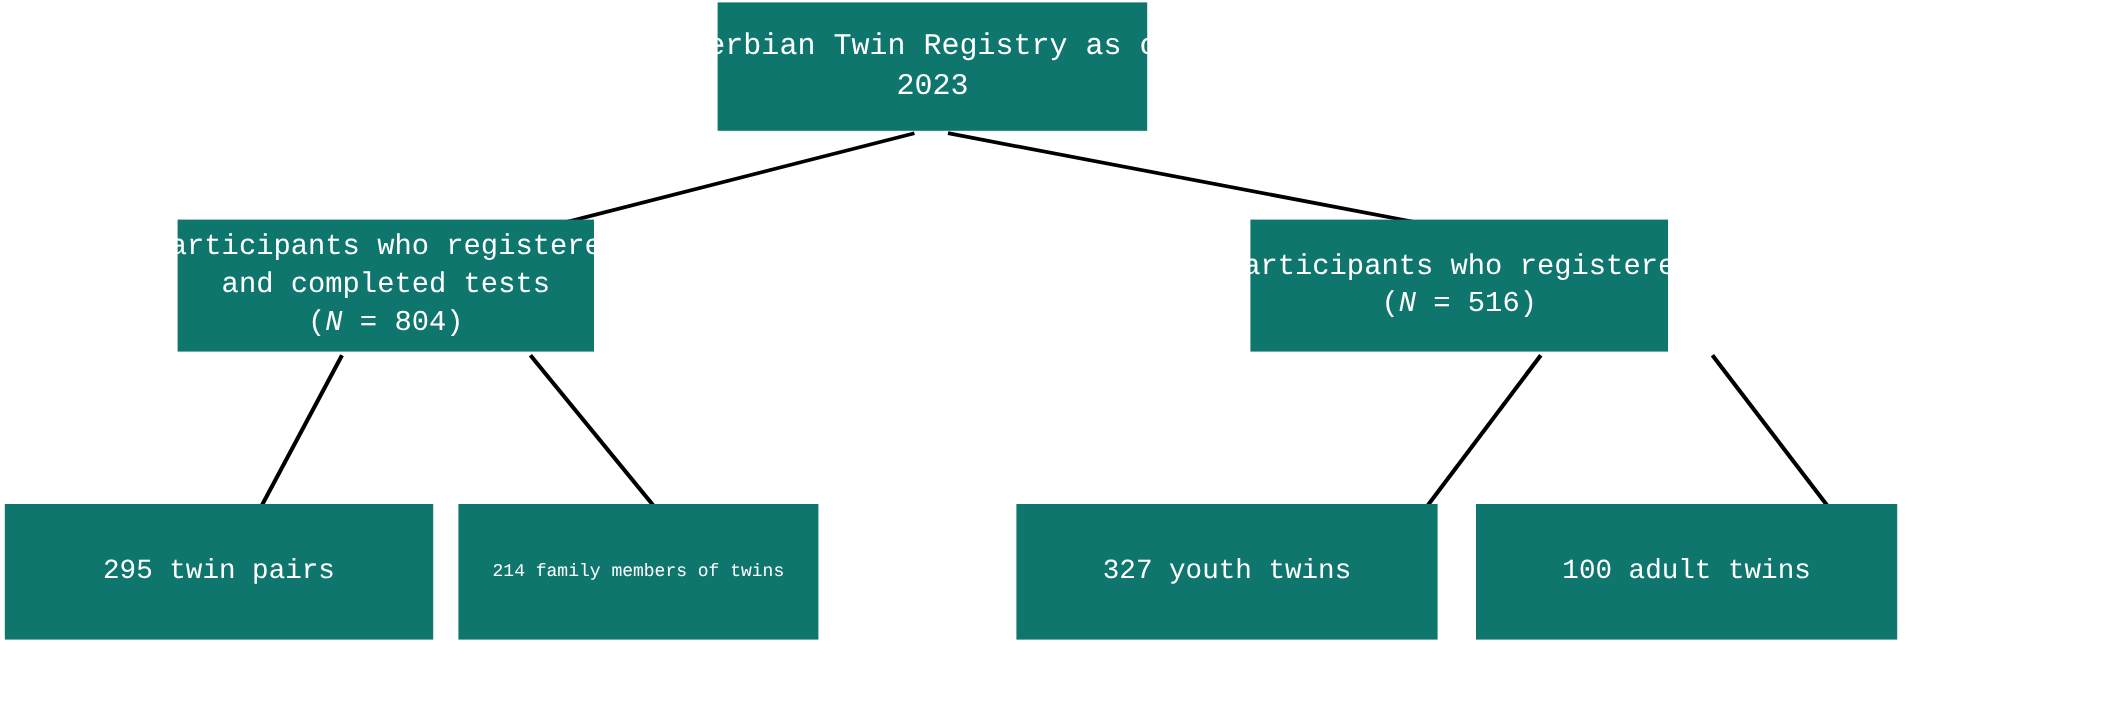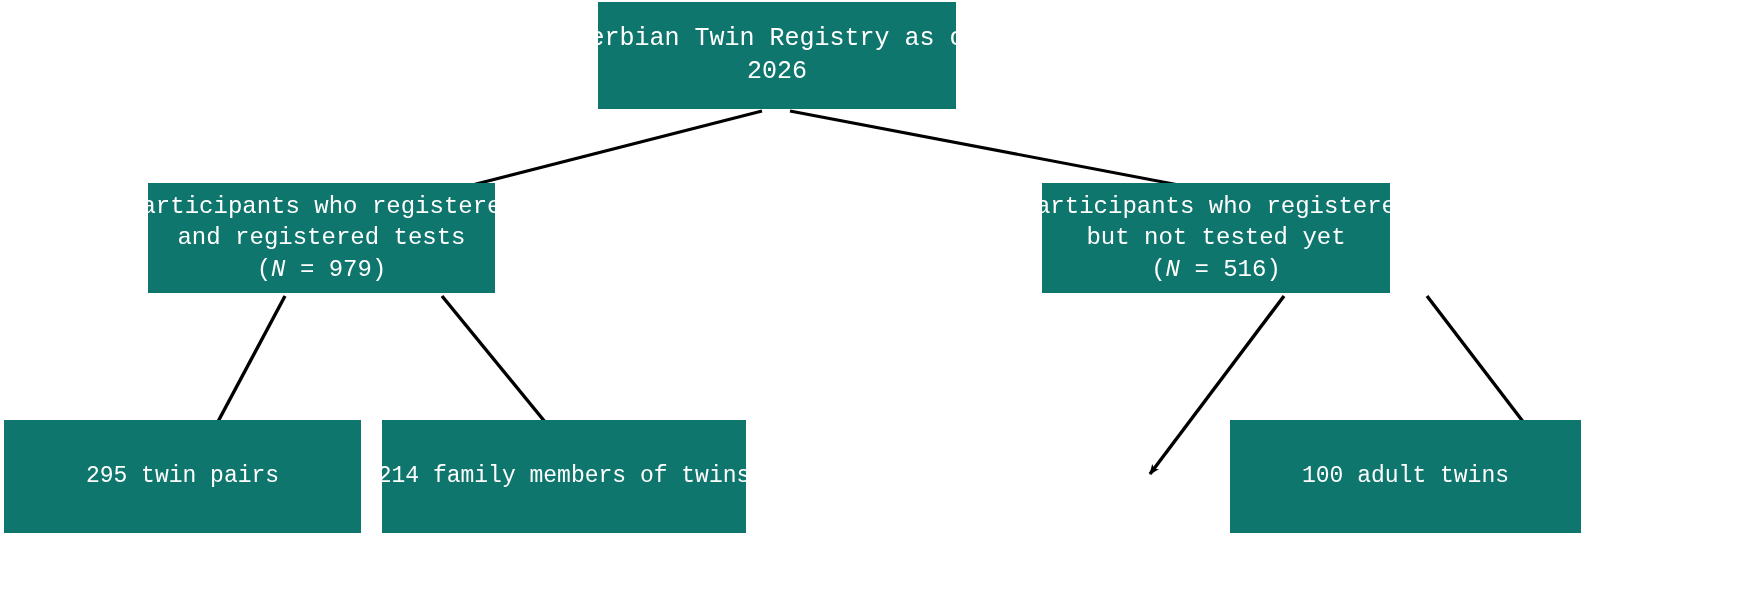--- a/index.html
+++ b/index.html
@@ -44,21 +44,21 @@
   }
   .node em {
     font-style: italic;
   }
 
   
   #node-root        { left: 598px;  top: 2px;   width: 358px; height: 107px; font-size: 25px; }
   #node-tested      { left: 148px;  top: 183px; width: 347px; height: 110px; font-size: 24px; }
   #node-not-tested  { left: 1042px; top: 183px; width: 348px; height: 110px; font-size: 24px; }
   #node-twin-pairs  { left: 4px;    top: 420px; width: 357px; height: 113px; font-size: 23px; }
-  #node-family      { left: 382px;  top: 420px; width: 364px; height: 113px; font-size: 23px; gap: 13px; }
+  #node-family      { left: 382px;  top: 420px; width: 300px; height: 113px; font-size: 15px; gap: 13px; }
   #node-youth       { left: 847px;  top: 420px; width: 351px; height: 113px; font-size: 23px; }
   #node-adult       { left: 1230px; top: 420px; width: 351px; height: 113px; font-size: 23px; justify-content: center; }
 </style>
 </head>
 <body>
 
 <div id="stage">
 
   <svg id="arrow-layer" viewBox="0 0 1759 599">
     <defs>
@@ -75,41 +75,43 @@
 
     <line x1="442" y1="296" x2="586" y2="472" stroke="#000000" stroke-width="3.4" marker-end="url(#ah)"></line>
 
     <line x1="1284" y1="296" x2="1150" y2="474" stroke="#000000" stroke-width="3.4" marker-end="url(#ah)"></line>
 
     <line x1="1427" y1="296" x2="1563" y2="474" stroke="#000000" stroke-width="3.4" marker-end="url(#ah)"></line>
   </svg>
 
   <div class="node" id="node-root">
     <span class="ln">Serbian Twin Registry as of</span>
-    <span class="ln">2026</span>
+    <span class="ln">2023</span>
   </div>
 
   <div class="node" id="node-tested">
     <span class="ln">Participants who registered</span>
-    <span class="ln">and registered tests</span>
-    <span class="ln"><span>(</span><em>N</em><span> = 979)</span></span>
+    <span class="ln">and completed tests</span>
+    <span class="ln"><span>(</span><em>N</em><span> = 804)</span></span>
   </div>
 
   <div class="node" id="node-not-tested">
     <span class="ln">Participants who registered</span>
-    <span class="ln">but not tested yet</span>
     <span class="ln"><span>(</span><em>N</em><span> = 516)</span></span>
   </div>
 
   <div class="node" id="node-twin-pairs">
     <span class="ln">295 twin pairs</span>
   </div>
 
   <div class="node" id="node-family">
     <span class="ln">214 family members of twins</span>
   </div>
 
+  <div class="node" id="node-youth">
+    <span class="ln">327 youth twins</span>
+  </div>
 
   <div class="node" id="node-adult">
     <span class="ln">100 adult twins</span>
   </div>
 
 </div>
 
 </body></html>

